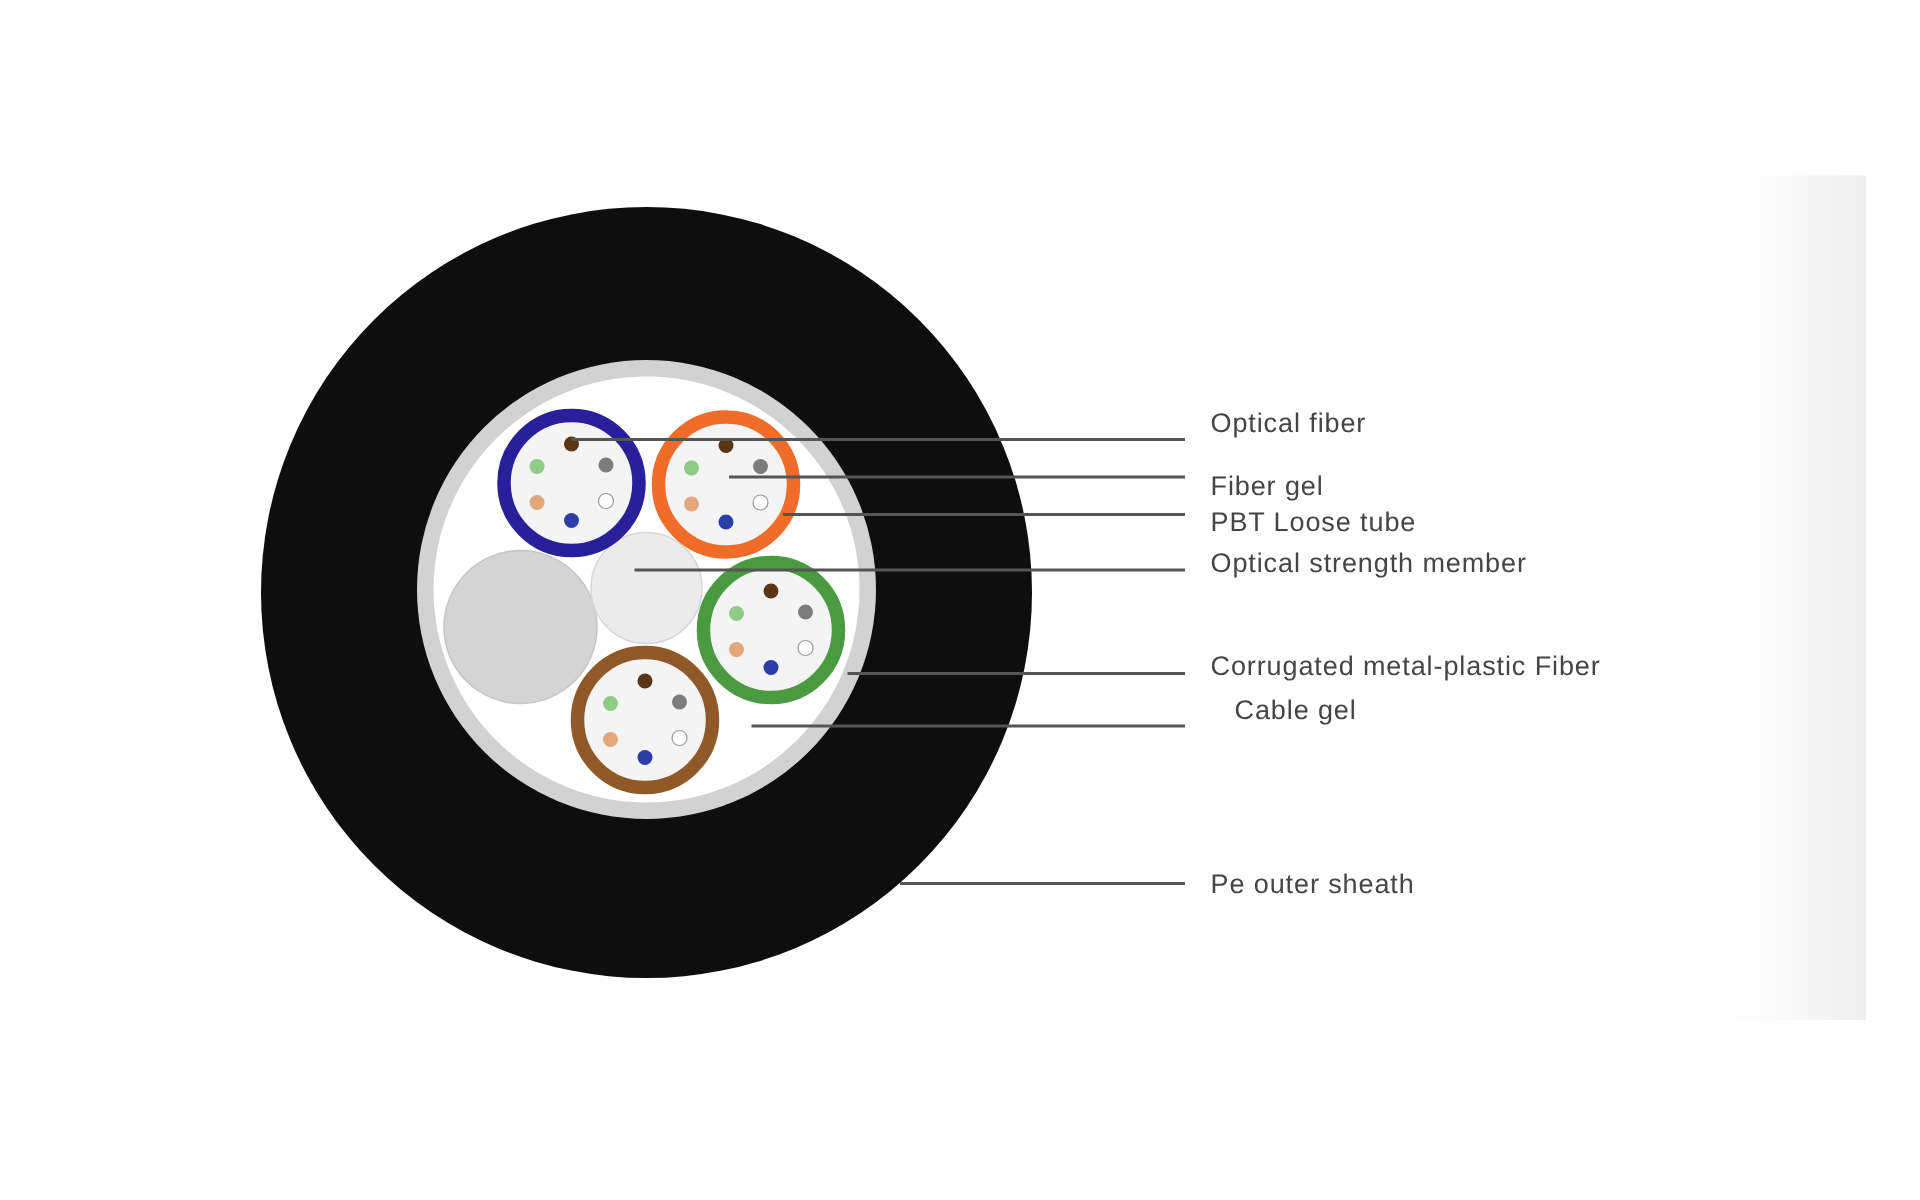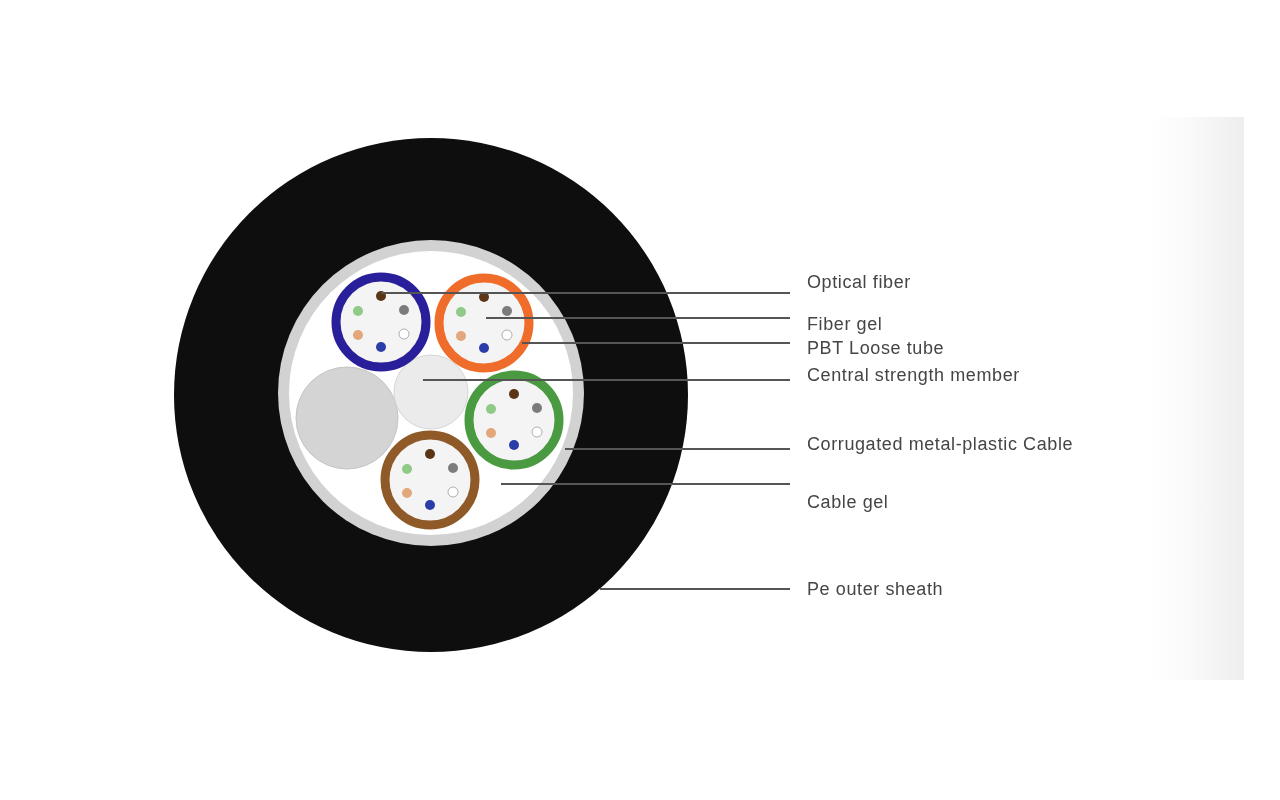--- a/index.html
+++ b/index.html
@@ -101,17 +101,17 @@
       <line x1="565" y1="449" x2="790" y2="449" stroke="#555555" stroke-width="2"></line>
       <line x1="501" y1="484" x2="790" y2="484" stroke="#555555" stroke-width="2"></line>
       <line x1="600" y1="589" x2="790" y2="589" stroke="#555555" stroke-width="2"></line>
     </g>
 </svg>
 
 <div id="labels-layer">
   <div class="label" style="top:273px;">Optical fiber</div>
   <div class="label" style="top:315px;">Fiber gel</div>
   <div class="label" style="top:339px;">PBT Loose tube</div>
-  <div class="label" style="top:366px;">Central strength member</div>
-  <div class="label" style="top:435px;">Corrugated metal-plastic Cable</div>
-  <div class="label" style="top:493px;">Cable gel</div>
+  <div class="label" style="top:366px;">Optical strength member</div>
+  <div class="label" style="top:435px;">Corrugated metal-plastic Fiber</div>
+  <div class="label" style="top:464px;margin-left:16px;">Cable gel</div>
   <div class="label" style="top:580px;text-align:right;">Pe outer sheath</div>
 </div>
 
 </body></html>

